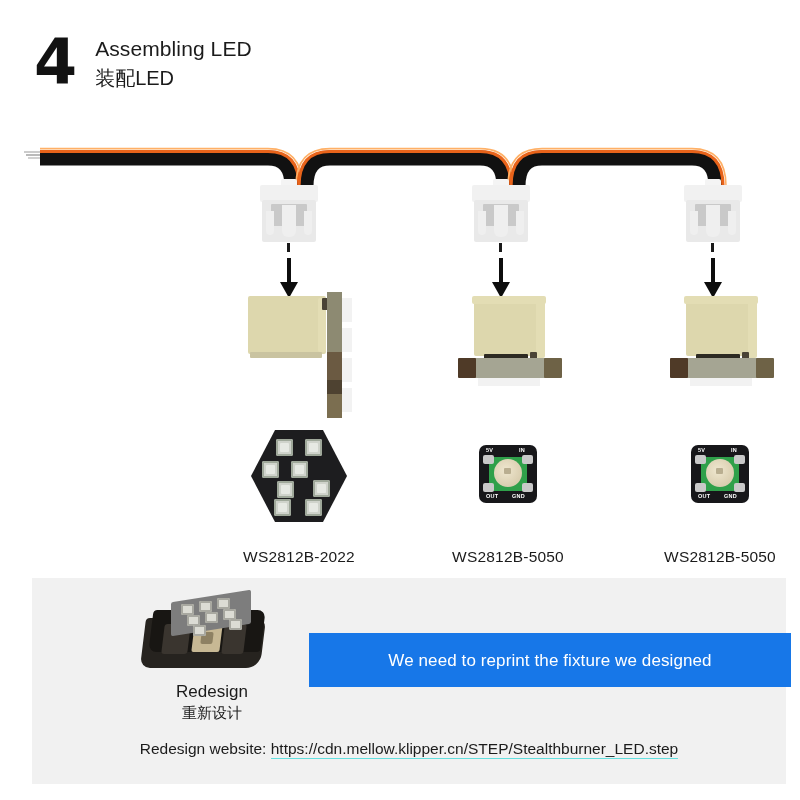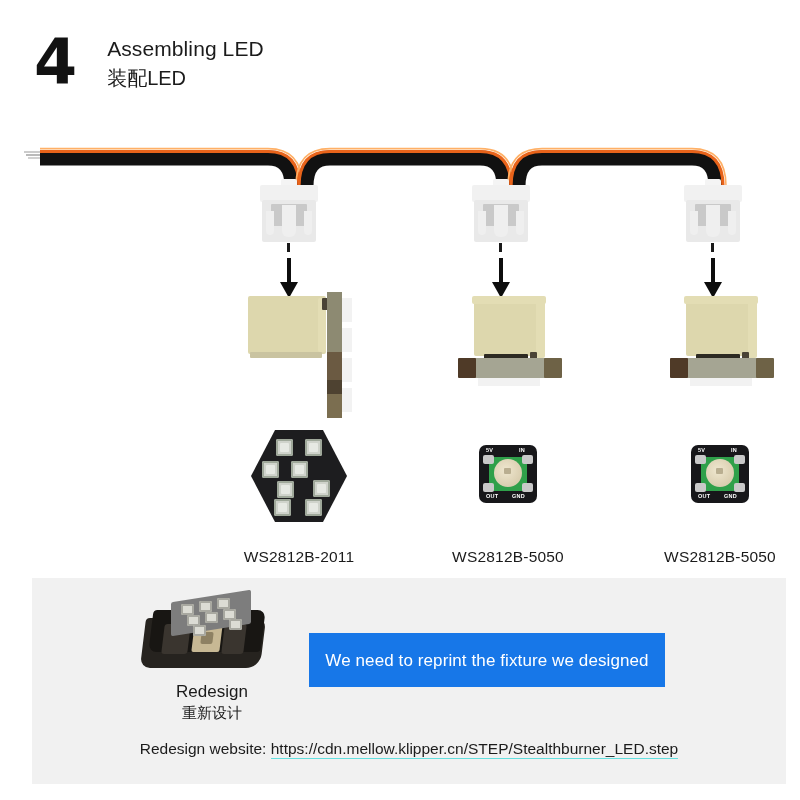--- a/index.html
+++ b/index.html
@@ -11,21 +11,21 @@
   }
   .page{position:absolute;inset:0;}
 
   
   .header{position:absolute;left:34px;top:32px;display:flex;align-items:flex-start;}
   .step-num{
     font-family:"DejaVu Sans",sans-serif;
     font-size:62px;line-height:56px;font-weight:800;color:#121212;
     letter-spacing:-2px;margin-top:2px;
   }
-  .header-titles{margin-left:32px;margin-top:3px;}
+  .header-titles{margin-left:20px;margin-top:3px;}
   .title-en{font-size:21px;color:#1b1b1b;line-height:27px;letter-spacing:.1px;}
   .title-cn{font-size:20px;color:#1b1b1b;line-height:27px;margin-top:3px;}
 
   
   .harness{position:absolute;left:0;top:130px;width:800px;height:70px;}
 
   
   .conn{position:absolute;width:62px;height:62px;}
   .conn .c-top{
     position:absolute;left:2px;top:0;width:58px;height:17px;
@@ -120,21 +120,21 @@
   .ri-cav{position:absolute;left:56px;top:36px;width:28px;height:28px;background:#c7b894;border-radius:2px;transform:skewX(-7deg);}
   .ri-cav i{position:absolute;left:8px;top:8px;width:12px;height:12px;background:#8e8163;border-radius:2px;display:block;}
   .ri-pcb{position:absolute;left:34px;top:8px;width:80px;height:34px;background:#7d7d7d;
     border-radius:2px;transform:skewY(-9deg);}
   .ri-led{position:absolute;width:13px;height:11px;background:#dcdcd4;border-radius:2px;
     box-shadow:inset 0 0 0 2px #a8a8a0;}
   .redesign-en{font-size:17px;color:#1b1b1b;margin-top:6px;}
   .redesign-cn{font-size:15px;color:#1b1b1b;margin-top:2px;}
 
   .banner{
-    position:absolute;left:277px;top:55px;width:356px;height:54px;background:#1777e8;
+    position:absolute;left:277px;top:55px;width:482px;height:54px;background:#1777e8;
     display:flex;flex-direction:column;align-items:center;justify-content:center;
   }
   .banner-en{color:#ffffff;font-size:17px;line-height:21px;letter-spacing:.1px;}
   .banner-cn{color:#dfeaff;font-size:14px;line-height:19px;margin-top:1px;}
 
   .download{
     position:absolute;left:0;top:162px;width:754px;text-align:center;
     font-size:15.5px;color:#1b1b1b;white-space:nowrap;
   }
   .download .url{
@@ -311,21 +311,21 @@
     <div class="pad" style="left:4px;top:10px;"></div>
     <div class="pad" style="left:43px;top:10px;"></div>
     <div class="pad" style="left:4px;top:38px;"></div>
     <div class="pad" style="left:43px;top:38px;"></div>
     <span class="lbl lbl-5v">5V</span>
     <span class="lbl lbl-in">IN</span>
     <span class="lbl lbl-out">OUT</span>
     <span class="lbl lbl-gnd">GND</span>
   </div>
 
-  <div class="caption" style="left:199px;top:548px;width:200px;">WS2812B-2011</div>
+  <div class="caption" style="left:199px;top:548px;width:200px;">WS2812B-2022</div>
   <div class="caption" style="left:408px;top:548px;width:200px;">WS2812B-5050</div>
   <div class="caption" style="left:620px;top:548px;width:200px;">WS2812B-5050</div>
 
   <div class="panel">
 
     <div class="redesign">
       <div class="redesign-img">
         <div class="ri-body"></div>
         <div class="ri-body2"></div>
         <div class="ri-slotL"></div>

